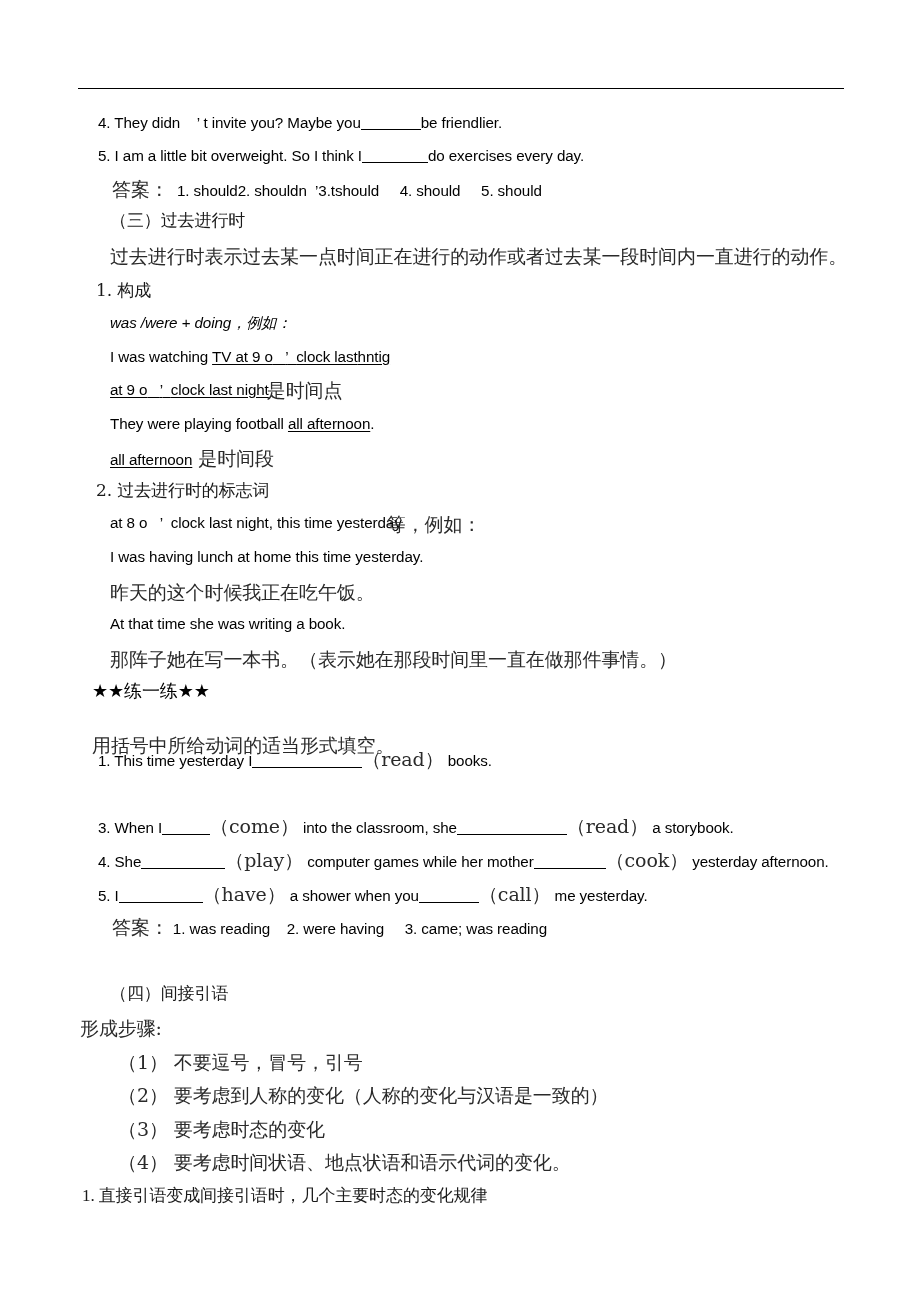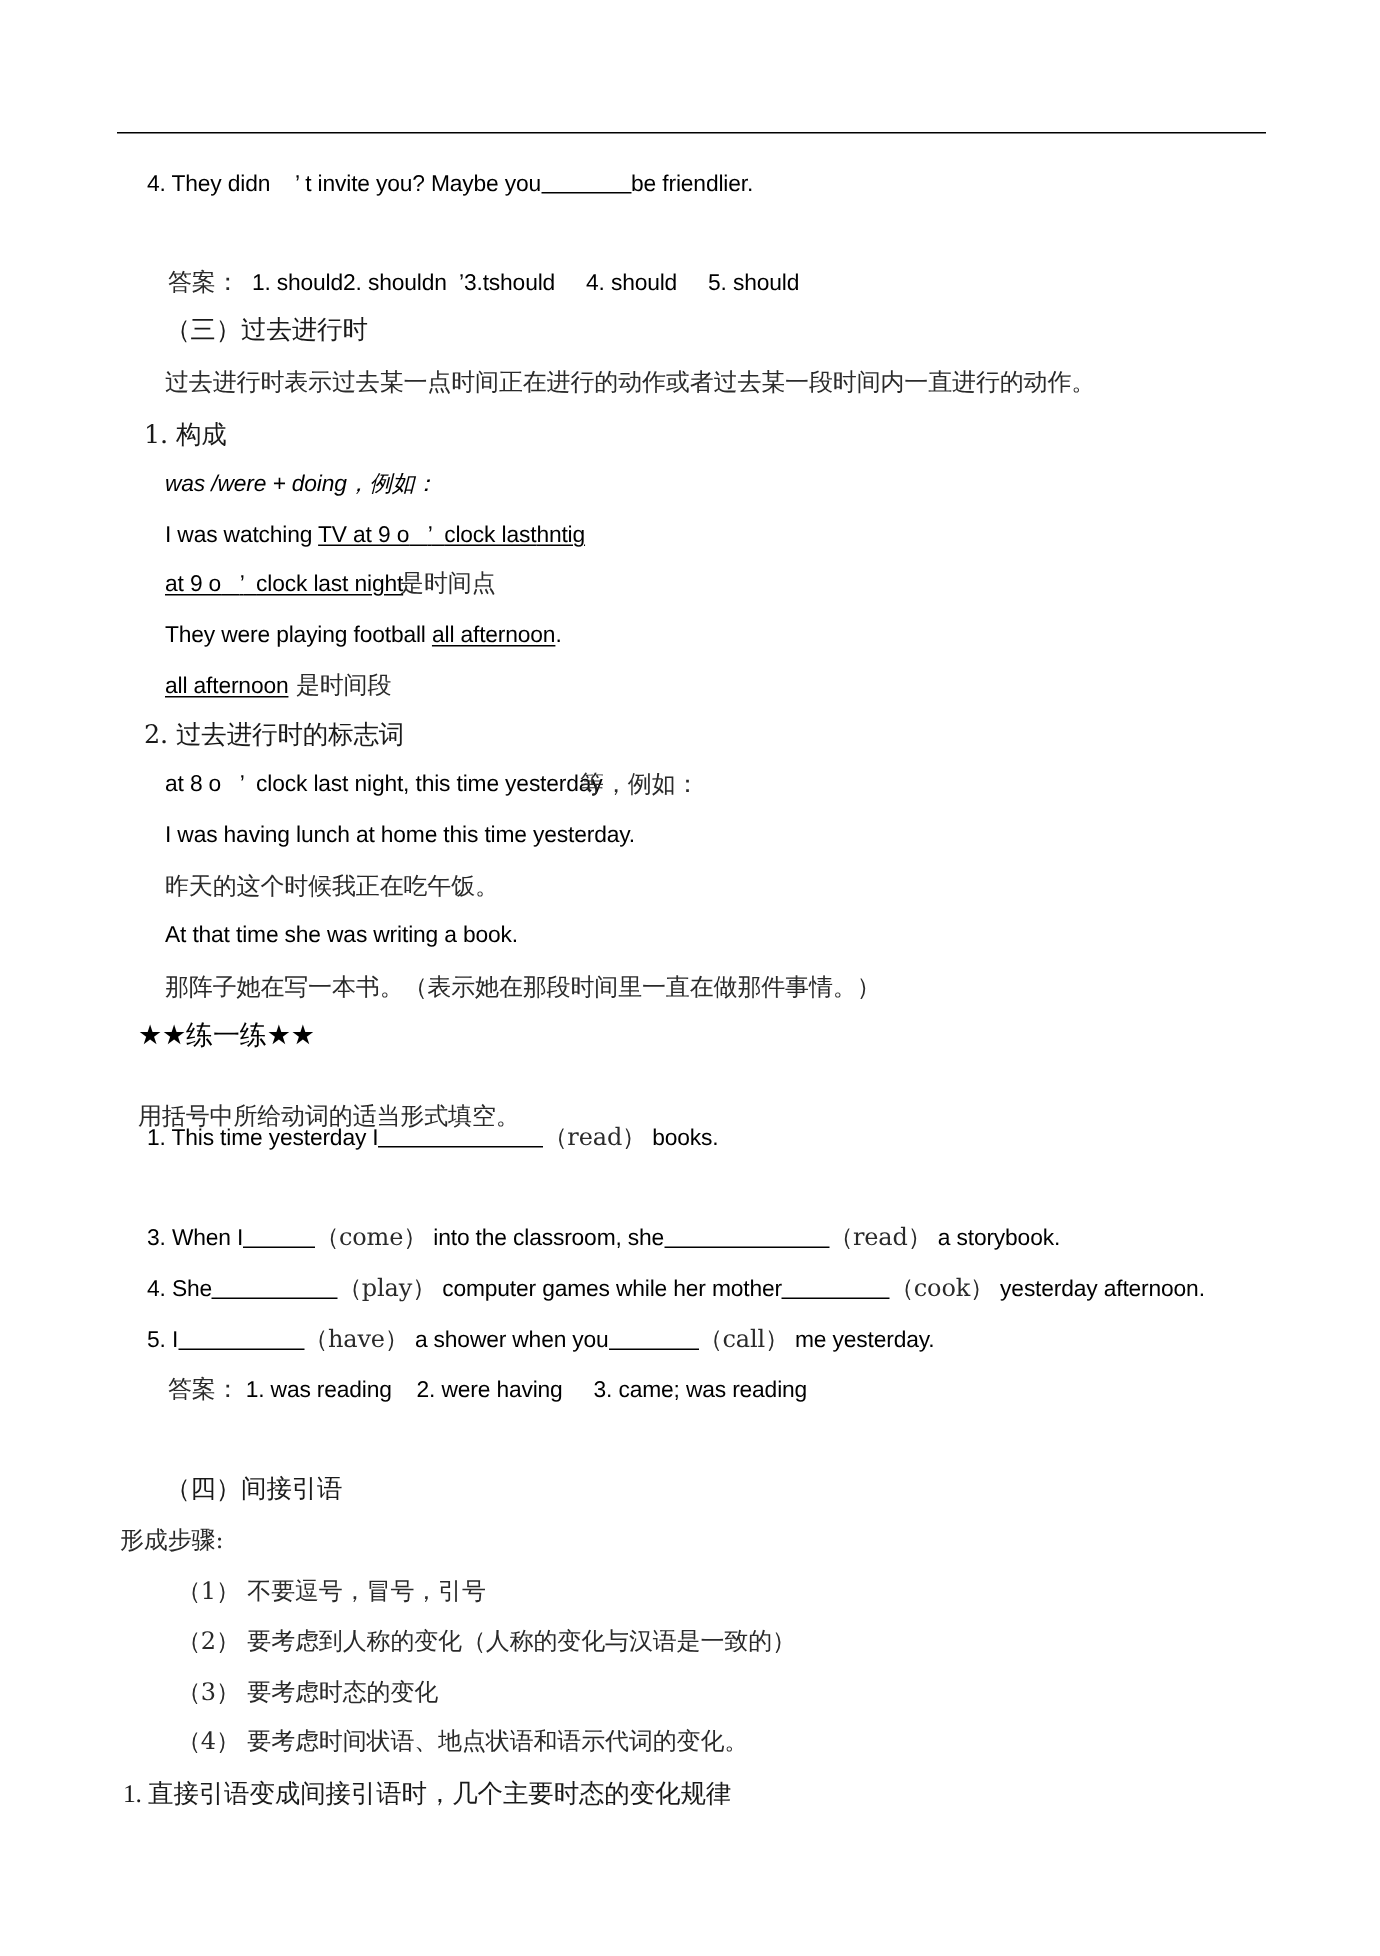--- a/index.html
+++ b/index.html
@@ -32,21 +32,21 @@
   .ln {
     position: absolute;
     white-space: pre;
     line-height: 1;
     font-size: 15.2px;
     letter-spacing: -0.1px;
   }
   
   .cn {
     font-family: "DejaVu Serif", "Liberation Serif", serif;
-    font-size: 16px;
+    font-size: 19px;
     color: #2a2a2a;
   }
   .cn-b {
     font-family: "DejaVu Serif", "Liberation Serif", serif;
     font-size: 17px;
     color: #1a1a1a;
   }
   
   .en {
     font-family: "Liberation Sans", "DejaVu Sans", sans-serif;
@@ -86,20 +86,21 @@
 </style>
 </head>
 <body>
 
 <div class="page">
 
   <div class="top-rule"></div>
 
   <div class="ln en" style="left:98px; top:115px;"><span>4.</span> <span>They didn</span>    <span>’</span> <span>t invite you? Maybe you</span><span class="blank b-60"></span><span>be friendlier.</span></div>
 
+  <div class="ln en" style="left:98px; top:148px;"><span>5.</span> <span>I am a little bit overweight. So I think I</span><span class="blank b-66"></span><span>do exercises every day.</span></div>
 
   <div class="ln" style="left:112px; top:180px;"><span class="cn">答案：</span><span class="en">  </span><span class="en">1. should2. shouldn</span><span class="en">  </span><span class="en">’3.t</span><span class="en">should</span><span class="en">     </span><span class="en">4. should</span><span class="en">     </span><span class="en">5. should</span></div>
 
   <div class="ln cn-b" style="left:110px; top:212px;">（三）过去进行时</div>
 
   <div class="ln cn" style="left:110px; top:247px;">过去进行时表示过去某一点时间正在进行的动作或者过去某一段时间内一直进行的动作。</div>
 
   <div class="ln cn-b" style="left:96px; top:282px;">1. 构成</div>
 
   <div class="ln" style="left:110px; top:315px;font-style:italic;"><span class="en">was /were + doing，例如：</span></div>

